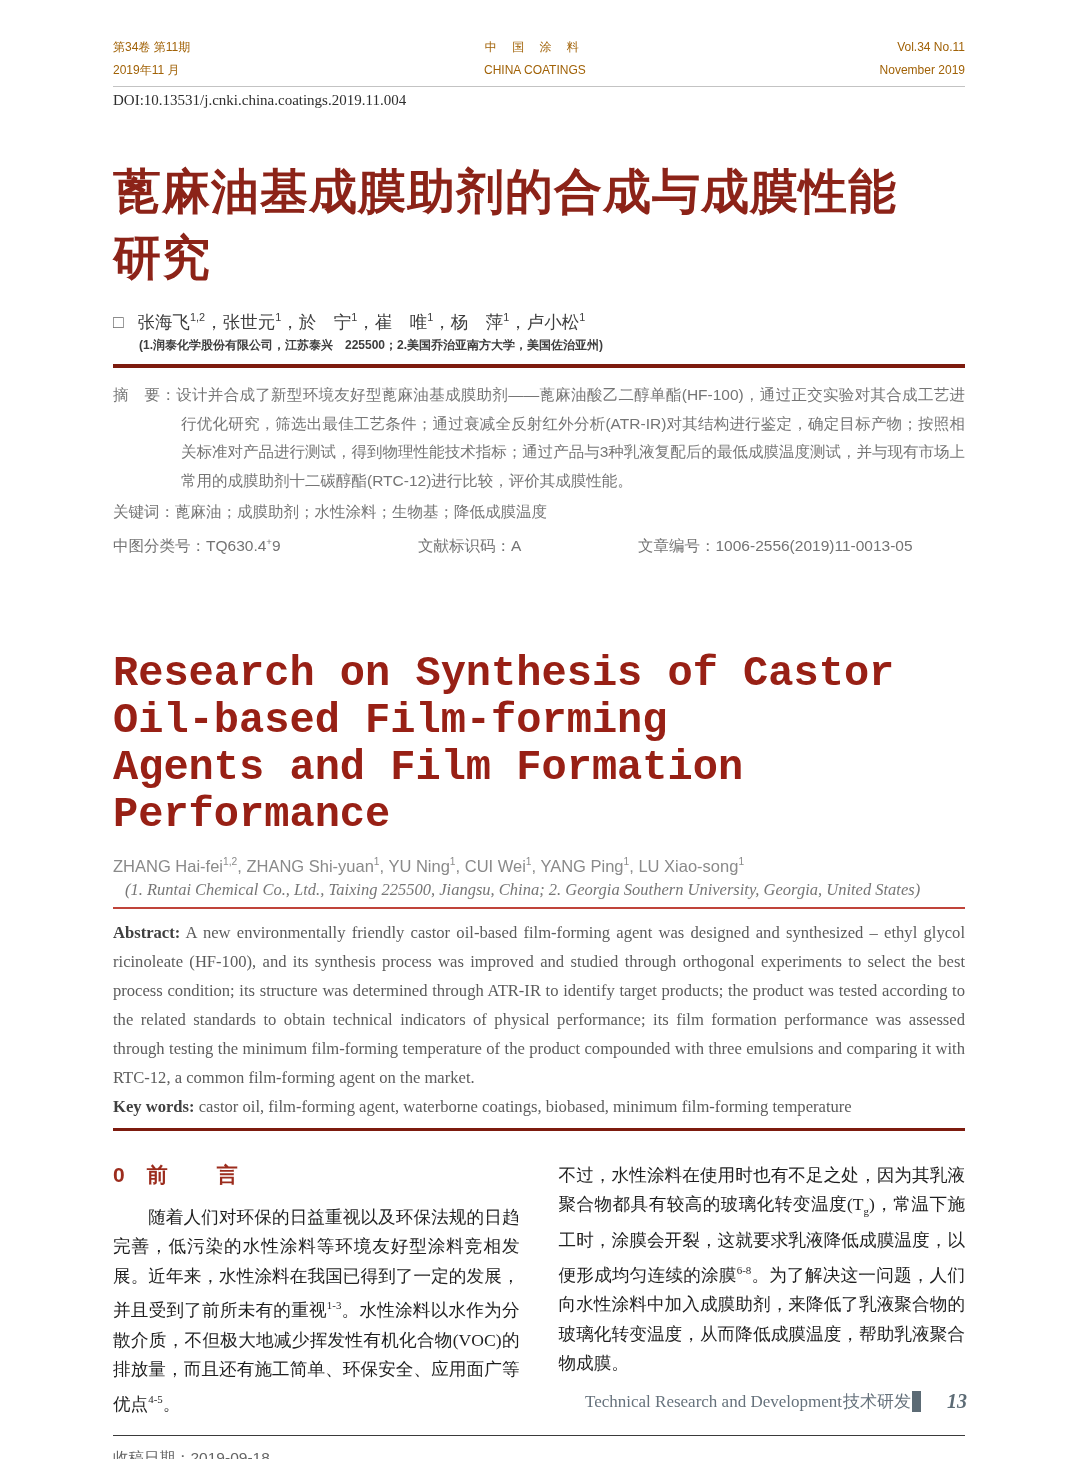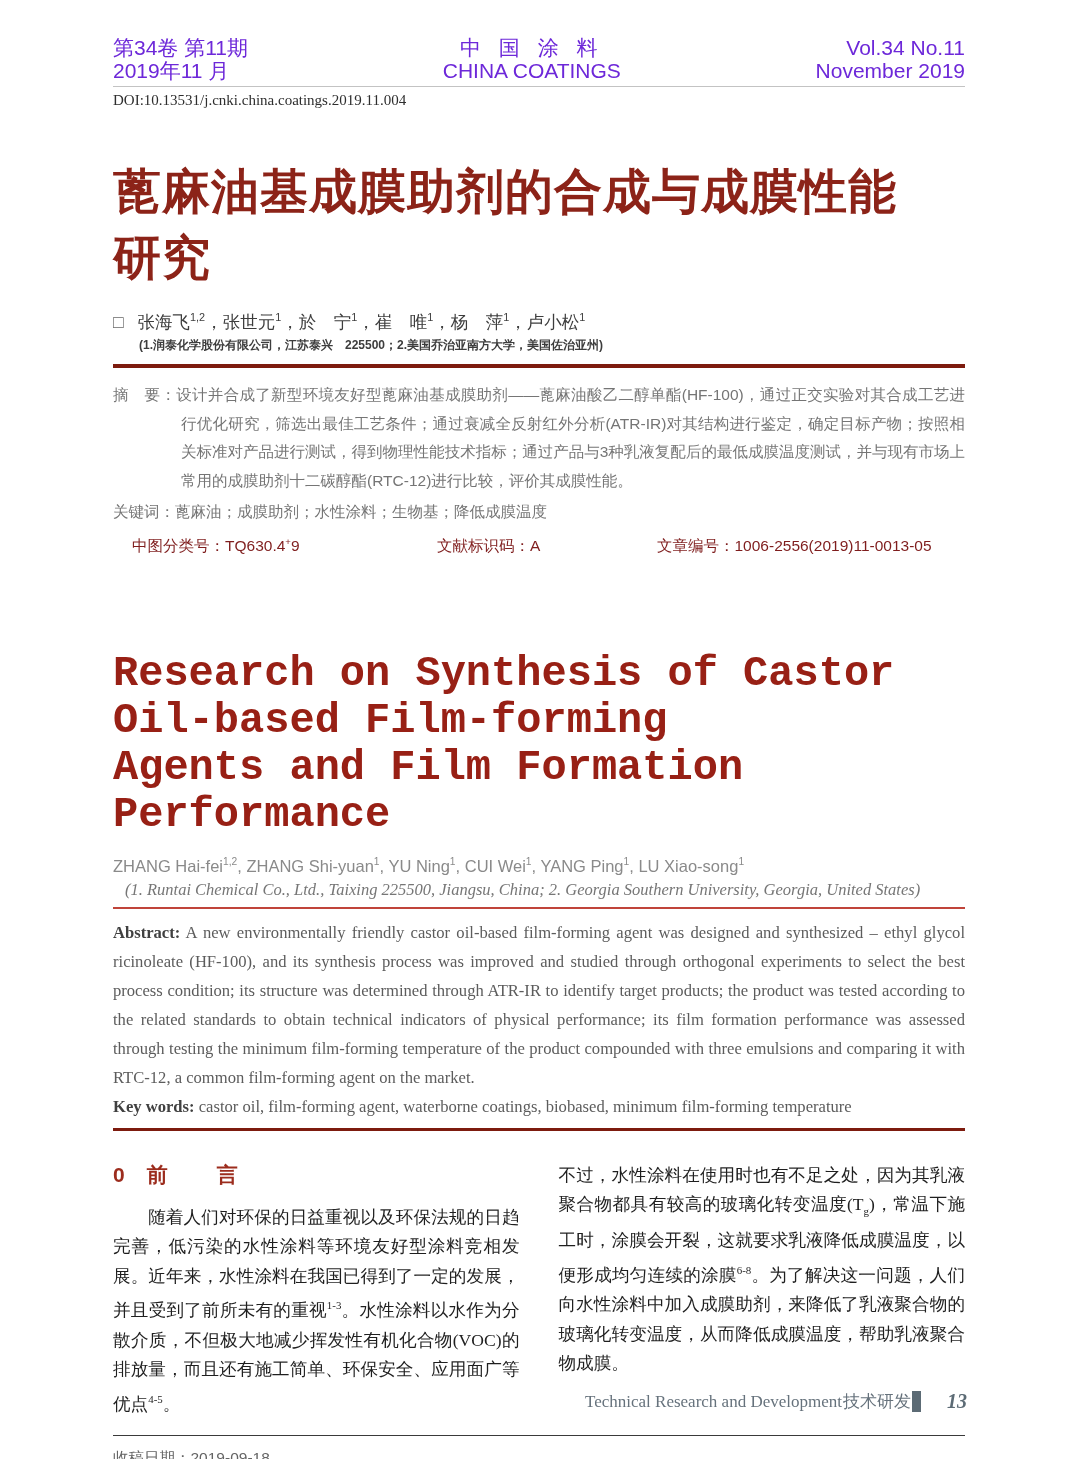--- a/index.html
+++ b/index.html
@@ -8,38 +8,38 @@
     width:1075px;height:1459px;
     box-sizing:border-box;
     padding:36px 110px 0 113px;
     overflow:hidden;
     background:#ffffff;
     font-family:"Liberation Sans", sans-serif;
     color:#222;
   }
   
   .jheader{display:flex;justify-content:space-between;align-items:flex-start;
-    color:#6d28d9;font-size:21px;line-height:23px;}
+    color:#a16207;font-size:12px;line-height:23px;}
   .jh-col.center{text-align:center;}
   .jh-col.right{text-align:right;}
   .jh-cn{letter-spacing:6px;}
   .jh-rule{border-top:1px solid #c3c3c3;margin-top:4px;}
   .doi{margin-top:5px;font-family:"Liberation Serif", serif;font-size:15px;color:#2e2e2e;}
   
   .cn-title{margin:50px 0 0 0;font-size:48px;line-height:66px;font-weight:bold;
     color:#8c2318;letter-spacing:1px;font-family:"Liberation Sans", sans-serif;}
   .cn-authors{margin-top:14px;font-size:17.5px;color:#3d3d3d;line-height:24px;}
   .auth-box{display:inline-block;margin-right:14px;color:#6a6a6a;}
   .cn-affil{margin-top:3px;padding-left:26px;font-size:12px;color:#3d3d3d;font-weight:bold;}
   .rule-thick{margin-top:10px;height:4px;background:#7d1b0e;}
   
   .abs-cn{margin-top:13px;font-size:15.5px;color:#757575;line-height:28.8px;
     text-align:justify;padding-left:68px;text-indent:-68px;}
   .kw-cn{margin-top:2px;font-size:15.5px;color:#757575;line-height:28.8px;}
-  .clc-row{margin-top:9px;display:flex;font-size:15.5px;color:#7f1d1d;margin-left:19px;}
+  .clc-row{margin-top:9px;display:flex;font-size:15.5px;color:#737373;}
   .clc-row .clc-item1{width:305px;}
   .clc-row .clc-item2{width:220px;}
   sup{font-size:0.62em;}
   sub{font-size:0.62em;}
   
   .en-title{margin:94px 0 0 0;font-size:42px;line-height:47px;font-weight:bold;
     color:#982015;font-family:Liberation Mono, monospace;}
   .en-authors{margin-top:17px;font-size:16.5px;color:#8a8a8a;}
   .en-affil{margin-top:5px;font-size:16.5px;color:#767676;
     font-family:"Liberation Serif", serif;font-style:italic;margin-left:12px;}

